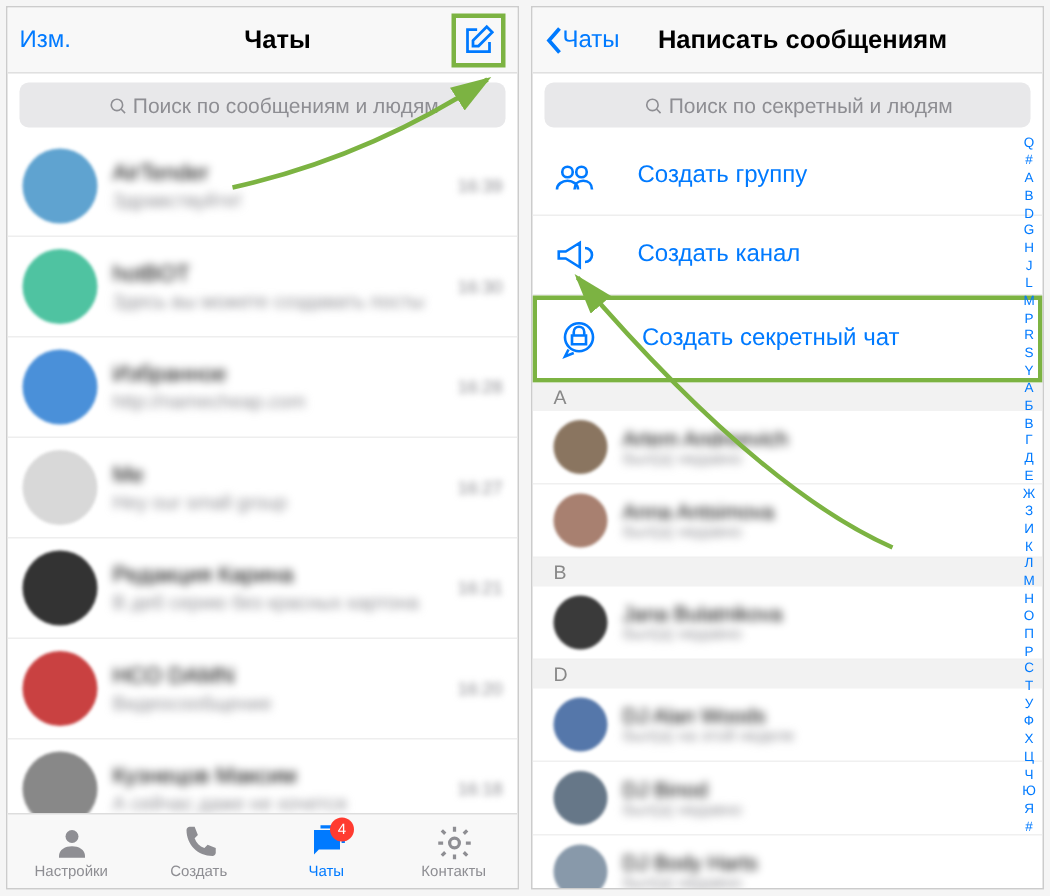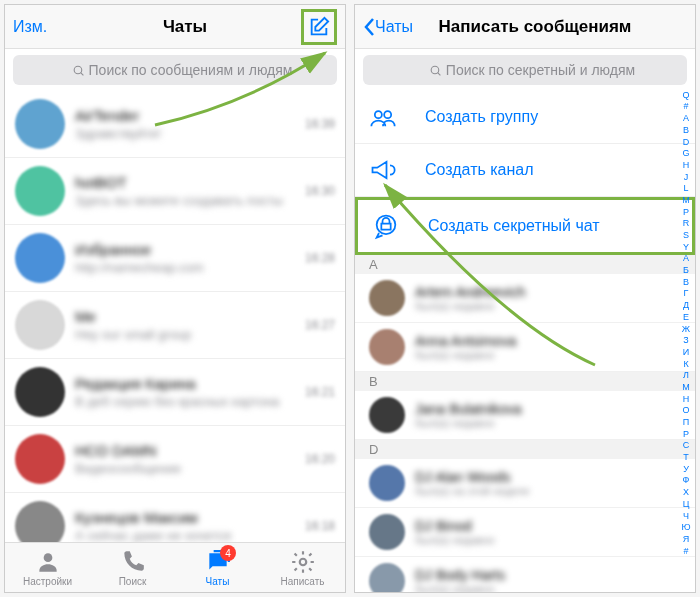--- a/index.html
+++ b/index.html
@@ -129,36 +129,36 @@
       <svg viewBox="0 0 24 24" fill="currentColor">
           <circle cx="12" cy="8" r="4"></circle>
           <path d="M4 20c0-4 4-6 8-6s8 2 8 6v1H4z"></path>
         </svg>
       <span>Настройки</span>
     </div>
     <div class="tab">
       <svg viewBox="0 0 24 24" fill="currentColor">
           <path d="M6 2c-1 0-2 1-2 2 0 9 7 16 16 16 1 0 2-1 2-2v-3l-5-2-2 2c-3-1-5-3-6-6l2-2-2-5H6z"></path>
         </svg>
-      <span>Поиск</span>
+      <span>Создать</span>
     </div>
     <div class="tab active">
       <svg viewBox="0 0 24 24" fill="currentColor">
           <path d="M4 4h16v12H7l-3 3V4z"></path>
           <path d="M8 2h14v10" fill="none" stroke="currentColor" stroke-width="2"></path>
         </svg>
       <span class="badge">4</span>
       <span>Чаты</span>
     </div>
     <div class="tab">
       <svg viewBox="0 0 24 24" fill="none" stroke="currentColor" stroke-width="2">
           <circle cx="12" cy="12" r="3"></circle>
           <path d="M12 2v3M12 19v3M4.2 4.2l2.1 2.1M17.7 17.7l2.1 2.1M2 12h3M19 12h3M4.2 19.8l2.1-2.1M17.7 6.3l2.1-2.1"></path>
         </svg>
-      <span>Написать</span>
+      <span>Контакты</span>
     </div>
   </div>
   <svg class="arrow arrow1" viewBox="0 0 190 90">
       <defs>
         <marker id="ah1" markerWidth="10" markerHeight="10" refX="8" refY="3" orient="auto">
           <path d="M0,0 L0,6 L9,3 z" fill="#7cb342"></path>
         </marker>
       </defs>
       <path d="M10,80 Q100,60 180,8" stroke="#7cb342" stroke-width="3" fill="none" marker-end="url(#ah1)"></path>
     </svg>

